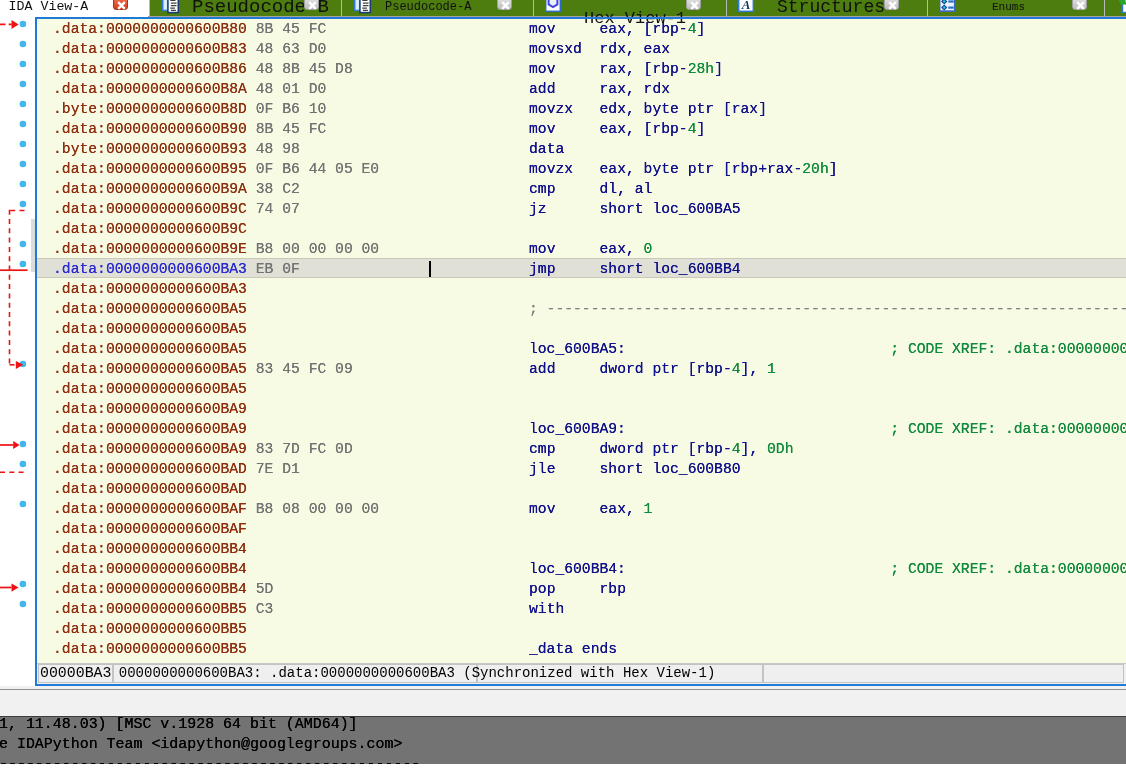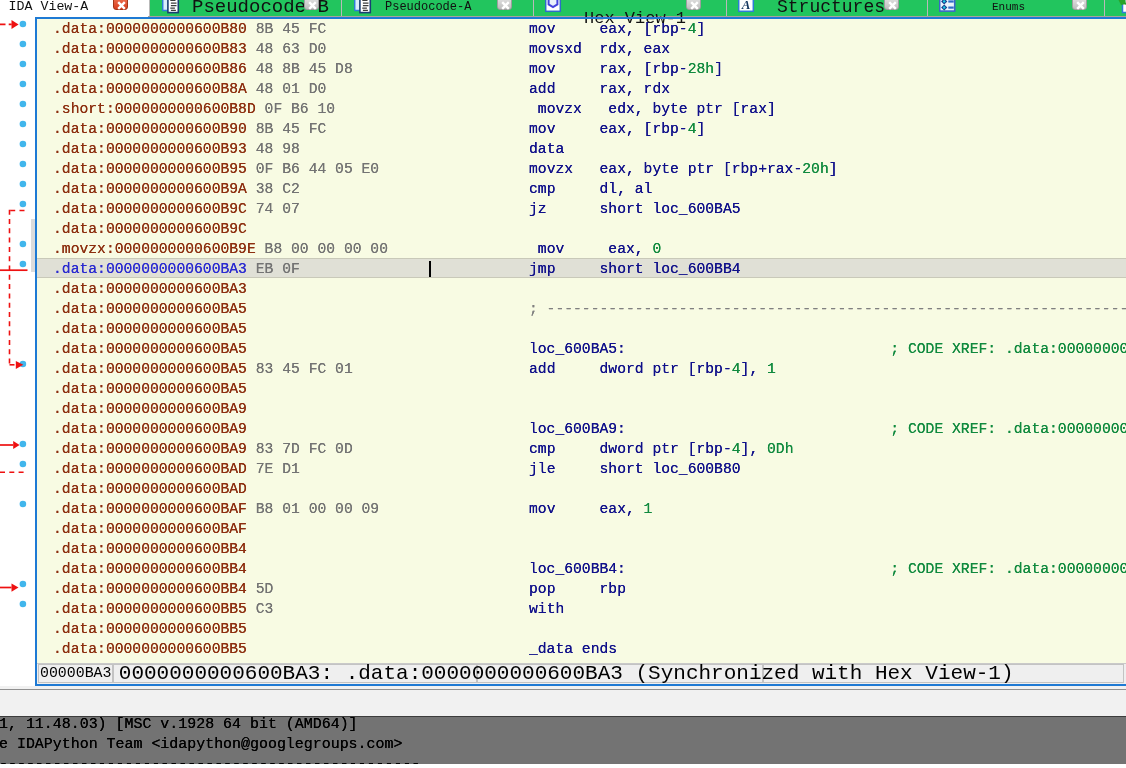--- a/index.html
+++ b/index.html
@@ -3,21 +3,21 @@
 *{margin:0;padding:0;box-sizing:border-box}
 html,body{width:1126px;height:768px;overflow:hidden;background:#FFF;
 font-family:"Liberation Mono",monospace}
 .a{color:#8C2E0F} .b{color:#737373} .n{color:#10108A} g,.g{color:#108A3E}
 .y{color:#808080} .hb{color:#2A2AD0}
 g{font-style:normal}
 pre{font-family:"Liberation Mono",monospace;text-shadow:0 0 0.45px currentColor}
 </style></head>
 <body>
 
-<div style="position:absolute;left:0;top:0;width:1126px;height:17px;background:#22c55e;z-index:2">
+<div style="position:absolute;left:0;top:0;width:1126px;height:17px;background:#4d7c0f;z-index:2">
 <div style="position:absolute;left:0;top:0;width:149px;height:17px;background:#FFF"></div>
 <div style="position:absolute;left:148px;top:16px;width:978px;height:1px;background:#A8A29A"></div>
 <div style="position:absolute;left:149px;top:0;width:1px;height:16px;background:#B9B9B9"></div>
     <div style="position:absolute;left:341px;top:0;width:1px;height:16px;background:#B9B9B9"></div>
     <div style="position:absolute;left:533px;top:0;width:1px;height:16px;background:#B9B9B9"></div>
     <div style="position:absolute;left:726px;top:0;width:1px;height:16px;background:#B9B9B9"></div>
     <div style="position:absolute;left:927px;top:0;width:1px;height:16px;background:#B9B9B9"></div>
     <div style="position:absolute;left:1104px;top:0;width:1px;height:16px;background:#B9B9B9"></div>
 <div style="position:absolute;left:8.5px;top:0;height:14px;line-height:14px;font-size:13.3px;color:#111;white-space:pre">IDA View-A</div>
 <div style="position:absolute;left:192px;top:0;height:14px;line-height:14px;font-size:19px;color:#111;white-space:pre">Pseudocode-B</div>
@@ -96,41 +96,41 @@
 <div style="position:absolute;left:35px;top:17px;width:1091px;height:2px;background:#1E7AD4;z-index:4"></div>
 <div style="position:absolute;left:35px;top:17px;width:2px;height:669px;background:#1E7AD4;z-index:4"></div>
 <div style="position:absolute;left:35px;top:683.5px;width:1091px;height:2px;background:#1E7AD4;z-index:4"></div>
 
 <div style="position:absolute;left:37px;top:19px;width:1089px;height:644px;background:#F8FBE3;overflow:hidden">
   <div style="position:absolute;left:0;top:239px;width:1089px;height:20px;background:#E0E0D6;border-top:1px solid #C9C9B9;border-bottom:1px solid #C9C9B9"></div>
   <pre style="position:absolute;left:16px;top:0;font-size:14.7px;line-height:20px;white-space:pre"><span class="a">.data:0000000000600B80</span> <span class="b">8B 45 FC</span>                       <span class="n">mov</span>     <span class="n">eax, [rbp-<g>4</g>]</span>
 <span class="a">.data:0000000000600B83</span> <span class="b">48 63 D0</span>                       <span class="n">movsxd</span>  <span class="n">rdx, eax</span>
 <span class="a">.data:0000000000600B86</span> <span class="b">48 8B 45 D8</span>                    <span class="n">mov</span>     <span class="n">rax, [rbp-<g>28h</g>]</span>
 <span class="a">.data:0000000000600B8A</span> <span class="b">48 01 D0</span>                       <span class="n">add</span>     <span class="n">rax, rdx</span>
-<span class="a">.short:0000000000600B8D</span> <span class="b">0F B6 10</span>                       <span class="n">movzx</span>   <span class="n">edx, byte ptr [rax]</span>
+<span class="a">.byte:0000000000600B8D</span> <span class="b">0F B6 10</span>                       <span class="n">movzx</span>   <span class="n">edx, byte ptr [rax]</span>
 <span class="a">.data:0000000000600B90</span> <span class="b">8B 45 FC</span>                       <span class="n">mov</span>     <span class="n">eax, [rbp-<g>4</g>]</span>
-<span class="a">.data:0000000000600B93</span> <span class="b">48 98</span>                          <span class="n">data</span>
+<span class="a">.byte:0000000000600B93</span> <span class="b">48 98</span>                          <span class="n">data</span>
 <span class="a">.data:0000000000600B95</span> <span class="b">0F B6 44 05 E0</span>                 <span class="n">movzx</span>   <span class="n">eax, byte ptr [rbp+rax-<g>20h</g>]</span>
 <span class="a">.data:0000000000600B9A</span> <span class="b">38 C2</span>                          <span class="n">cmp</span>     <span class="n">dl, al</span>
 <span class="a">.data:0000000000600B9C</span> <span class="b">74 07</span>                          <span class="n">jz</span>      <span class="n">short loc_600BA5</span>
 <span class="a">.data:0000000000600B9C</span>
-<span class="a">.movzx:0000000000600B9E</span> <span class="b">B8 00 00 00 00</span>                 <span class="n">mov</span>     <span class="n">eax, <g>0</g></span>
+<span class="a">.data:0000000000600B9E</span> <span class="b">B8 00 00 00 00</span>                 <span class="n">mov</span>     <span class="n">eax, <g>0</g></span>
 <span class="hb">.data:0000000000600BA3</span> <span class="b">EB 0F</span>                          <span class="n">jmp</span>     <span class="n">short loc_600BB4</span>
 <span class="a">.data:0000000000600BA3</span>
 <span class="a">.data:0000000000600BA5</span>                                <span class="y">; --------------------------------------------------------------------</span>
 <span class="a">.data:0000000000600BA5</span>
 <span class="a">.data:0000000000600BA5</span>                                <span class="n">loc_600BA5:</span>                              <span class="g">; CODE XREF: .data:000000000</span>
-<span class="a">.data:0000000000600BA5</span> <span class="b">83 45 FC 01</span>                    <span class="n">add</span>     <span class="n">dword ptr [rbp-<g>4</g>], <g>1</g></span>
+<span class="a">.data:0000000000600BA5</span> <span class="b">83 45 FC 09</span>                    <span class="n">add</span>     <span class="n">dword ptr [rbp-<g>4</g>], <g>1</g></span>
 <span class="a">.data:0000000000600BA5</span>
 <span class="a">.data:0000000000600BA9</span>
 <span class="a">.data:0000000000600BA9</span>                                <span class="n">loc_600BA9:</span>                              <span class="g">; CODE XREF: .data:000000000</span>
 <span class="a">.data:0000000000600BA9</span> <span class="b">83 7D FC 0D</span>                    <span class="n">cmp</span>     <span class="n">dword ptr [rbp-<g>4</g>], <g>0Dh</g></span>
 <span class="a">.data:0000000000600BAD</span> <span class="b">7E D1</span>                          <span class="n">jle</span>     <span class="n">short loc_600B80</span>
 <span class="a">.data:0000000000600BAD</span>
-<span class="a">.data:0000000000600BAF</span> <span class="b">B8 01 00 00 09</span>                 <span class="n">mov</span>     <span class="n">eax, <g>1</g></span>
+<span class="a">.data:0000000000600BAF</span> <span class="b">B8 08 00 00 00</span>                 <span class="n">mov</span>     <span class="n">eax, <g>1</g></span>
 <span class="a">.data:0000000000600BAF</span>
 <span class="a">.data:0000000000600BB4</span>
 <span class="a">.data:0000000000600BB4</span>                                <span class="n">loc_600BB4:</span>                              <span class="g">; CODE XREF: .data:000000000</span>
 <span class="a">.data:0000000000600BB4</span> <span class="b">5D</span>                             <span class="n">pop</span>     <span class="n">rbp</span>
 <span class="a">.data:0000000000600BB5</span> <span class="b">C3</span>                             <span class="n">with</span>
 <span class="a">.data:0000000000600BB5</span>
 <span class="a">.data:0000000000600BB5</span>                                <span class="n">_data ends</span></pre>
   <div style="position:absolute;left:391.5px;top:242px;width:2px;height:16px;background:#000"></div>
 </div>
 
@@ -171,21 +171,21 @@
 <polygon points="11.5,583.4 18.5,587.5 11.5,591.7"></polygon>
 </g>
 </svg>
 
 <div style="position:absolute;left:37px;top:663px;width:1089px;height:20.5px;background:#EFEFEF;border-top:1px solid #C9C9C9"></div>
 <div style="position:absolute;left:37.5px;top:664px;width:75px;height:19px;border:1px solid #C3C3C3;background:#EFEFEF"></div>
 <div style="position:absolute;left:112.5px;top:664px;width:364px;height:19px;border:1px solid #C3C3C3;background:#EFEFEF"></div>
 <div style="position:absolute;left:476.5px;top:664px;width:286px;height:19px;border:1px solid #C3C3C3;background:#EFEFEF"></div>
 <div style="position:absolute;left:762.5px;top:664px;width:361px;height:19px;border:1px solid #C3C3C3;background:#EFEFEF"></div>
 <div style="position:absolute;left:40px;top:664px;height:18px;line-height:19px;font-size:14.9px;color:#000;white-space:pre">00000BA3</div>
-<div style="position:absolute;left:118.8px;top:664px;height:19px;line-height:19px;font-size:21px;color:#000;white-space:pre">0000000000600BA3: .data:0000000000600BA3 (Synchronized with Hex View-1)</div>
+<div style="position:absolute;left:118.8px;top:664px;height:19px;line-height:19px;font-size:14px;color:#000;white-space:pre">0000000000600BA3: .data:0000000000600BA3 (Synchronized with Hex View-1)</div>
 
 <div style="position:absolute;left:0;top:685.5px;width:1126px;height:30px;background:#F1F1F1"></div>
 <div style="position:absolute;left:0;top:688.5px;width:1126px;height:1.5px;background:#909090"></div>
 <div style="position:absolute;left:0;top:715.5px;width:1126px;height:1.5px;background:#3C3C3C"></div>
 
 <div style="position:absolute;left:0;top:717px;width:1126px;height:47px;background:#737373;overflow:hidden">
 <pre style="position:absolute;left:-1px;top:-3px;font-size:14.95px;line-height:20px;color:#000">1, 11.48.03) [MSC v.1928 64 bit (AMD64)]
 e IDAPython Team &lt;idapython@googlegroups.com&gt;
 -----------------------------------------------</pre>
 </div>

